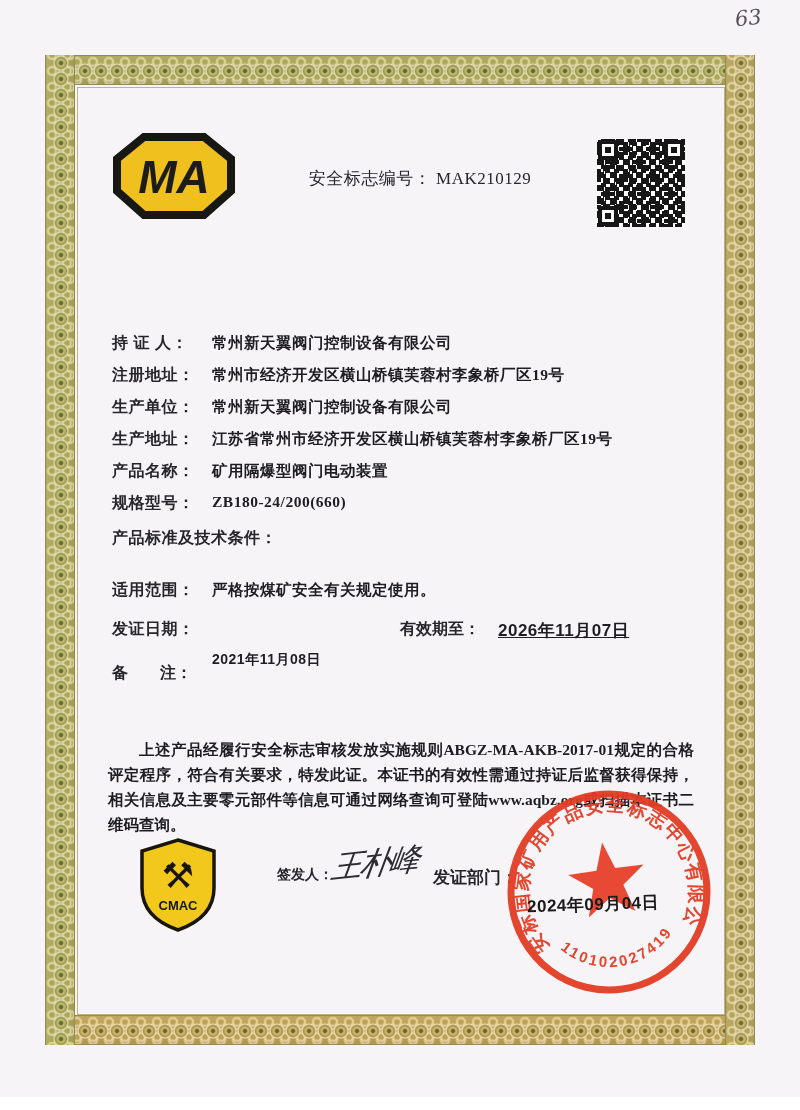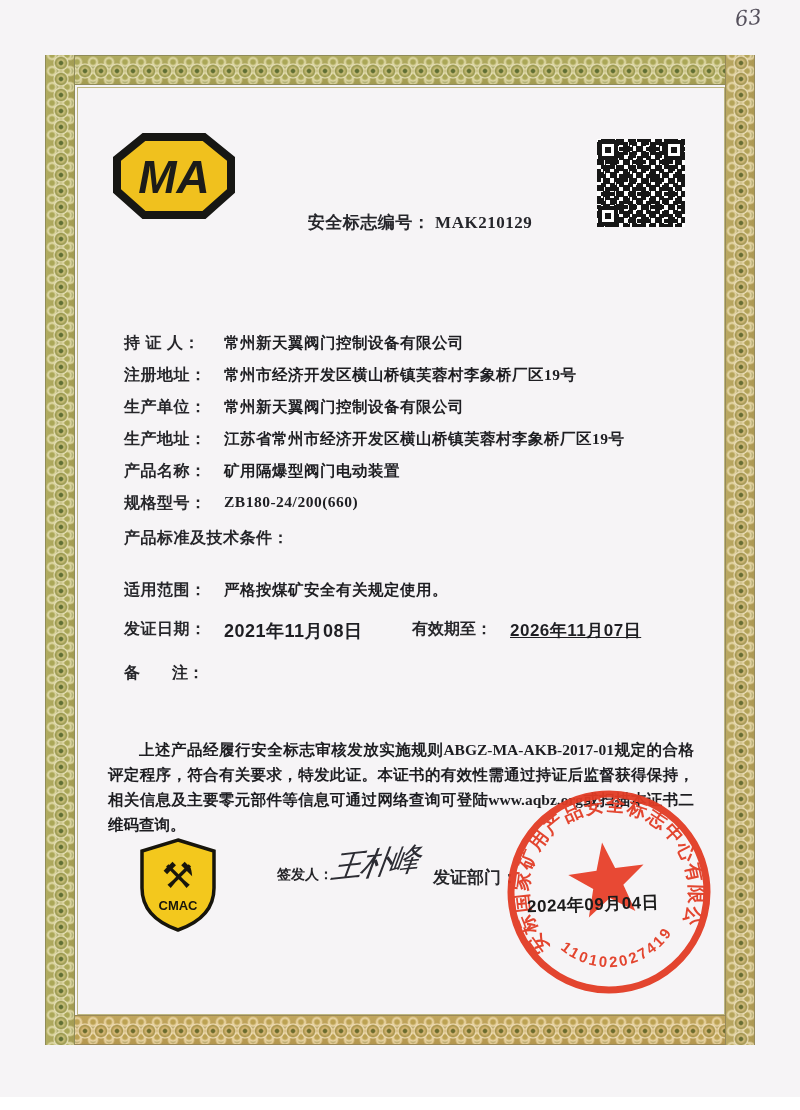--- a/index.html
+++ b/index.html
@@ -25,43 +25,43 @@
       radial-gradient(circle at 6px 8px,#aaa757 2px,#e0d9a8 4px,rgba(0,0,0,0) 6px) 0 8px/15px 16px,
       radial-gradient(circle at 9px 8px,#8d9150 2px,#ded6a2 4px,rgba(0,0,0,0) 6px) 15px 8px/15px 16px,
       linear-gradient(90deg,#b0ab60,#a39c52);
     border-left:1px solid #8f8b58;border-right:1px solid #8f8b58;}
   .fr-left{left:45px;}
   .fr-right{left:725px;filter:hue-rotate(-8deg);}
   .frame-inner{position:absolute;left:77px;top:87px;width:646px;height:926px;border:1px solid #bcb681;pointer-events:none;}
 
   
   .ma-logo{position:absolute;left:112px;top:132px;width:124px;height:88px;}
-  .cert-no{position:absolute;left:250px;top:167px;width:340px;text-align:center;font-size:17px;font-weight:700;color:#26262b;font-family:"Liberation Serif","DejaVu Serif",serif;letter-spacing:.5px;margin-top:44px;}
+  .cert-no{position:absolute;left:250px;top:167px;width:340px;text-align:center;font-size:17px;font-weight:400;color:#26262b;font-family:"Liberation Serif","DejaVu Serif",serif;letter-spacing:.5px;}
   .qr{position:absolute;left:597px;top:139px;width:88px;height:88px;background-color:#fff;
       background-image:
         repeating-conic-gradient(#161616 0% 25%, rgba(0,0,0,0) 25% 50%),
         repeating-conic-gradient(#161616 0% 25%, #fff 25% 50%);
       background-size:13px 13px,9px 9px;background-position:0 0,4px 3px;}
   .qr .finder{position:absolute;width:20px;height:20px;border:4px solid #161616;background:#fff;box-sizing:border-box;}
   .qr .finder::after{content:"";position:absolute;left:3px;top:3px;width:6px;height:6px;background:#161616;}
   .f-tl{left:1px;top:1px;} .f-tr{right:1px;top:1px;} .f-bl{left:1px;bottom:1px;}
 
   .title{position:absolute;left:0;top:242px;width:800px;text-align:center;font-size:41px;font-weight:bold;color:#1f1f23;font-family:"Liberation Serif","DejaVu Serif",serif;letter-spacing:3px;}
 
   
-  .fields{position:absolute;left:124px;top:333px;width:576px;color:#1e1e22;}
+  .fields{position:absolute;left:112px;top:333px;width:576px;color:#1e1e22;}
   .frow{display:flex;align-items:flex-start;height:32px;}
   .frow .lab{flex:0 0 100px;font-size:16px;font-weight:bold;color:#26262a;letter-spacing:.5px;white-space:nowrap;}
   .frow .val{font-size:15.5px;font-weight:bold;font-family:"Liberation Serif","DejaVu Serif",serif;letter-spacing:.5px;}
   .frow-std{height:50px;margin-top:3px;}
   .frow-std .lab{flex:0 0 190px;}
   .frow-std .val{width:386px;font-size:14.5px;line-height:24px;font-family:"Liberation Sans","DejaVu Sans",sans-serif;}
   .frow-scope{margin-top:2px;}
   .frow-dates{margin-top:7px;}
-  .frow-dates .val1{flex:0 0 188px;font-family:"Liberation Sans","DejaVu Sans",sans-serif;font-size:18px;font-weight:bold;}
+  .frow-dates .val1{flex:0 0 188px;font-family:"Liberation Sans","DejaVu Sans",sans-serif;font-size:14px;font-weight:bold;margin-top:32px;}
   .frow-dates .lab2{flex:0 0 98px;font-size:16px;font-weight:bold;color:#26262a;white-space:nowrap;}
   .frow-dates .val2{font-family:"Liberation Sans","DejaVu Sans",sans-serif;font-size:17px;font-weight:bold;text-decoration:underline;}
   .frow-remark{margin-top:12px;}
   .frow-remark .lab{letter-spacing:0;}
 
   
   .statement{position:absolute;left:108px;top:737px;width:586px;font-size:15.5px;font-weight:bold;line-height:25px;text-align:justify;text-indent:2em;color:#1d1d21;font-family:"Liberation Serif","DejaVu Serif",serif;}
 
   
   .cmac{position:absolute;left:136px;top:836px;width:84px;height:98px;}

